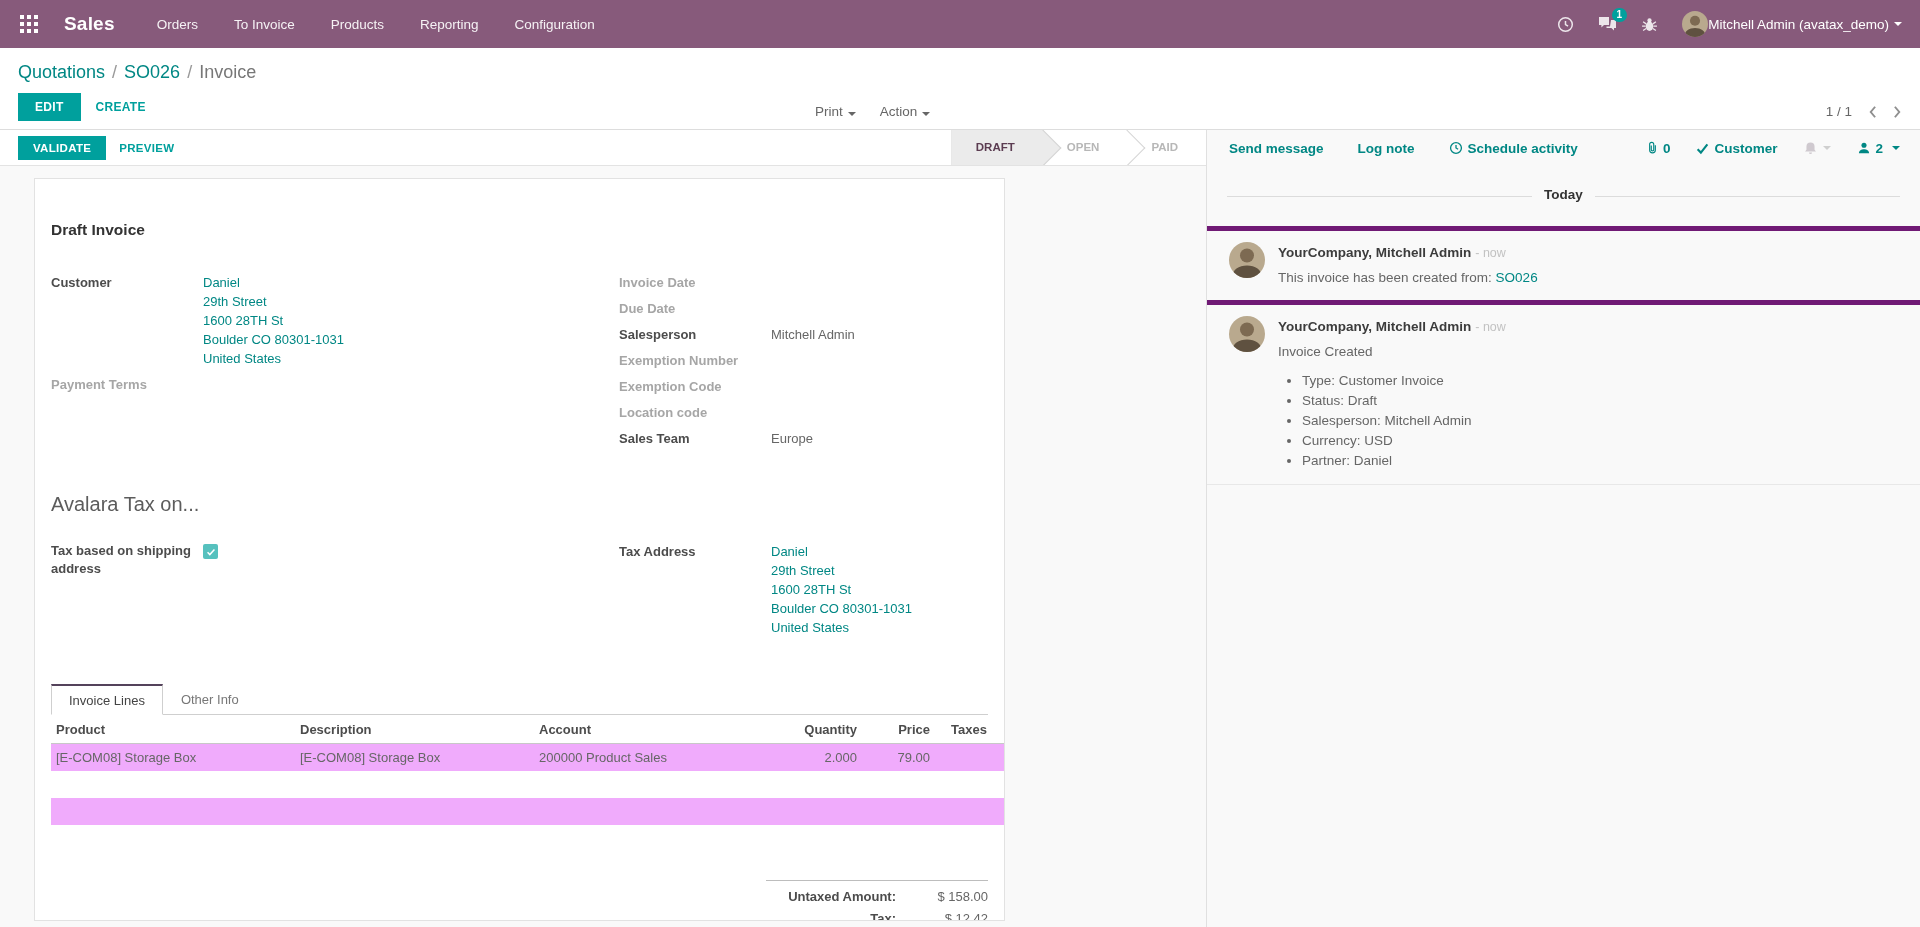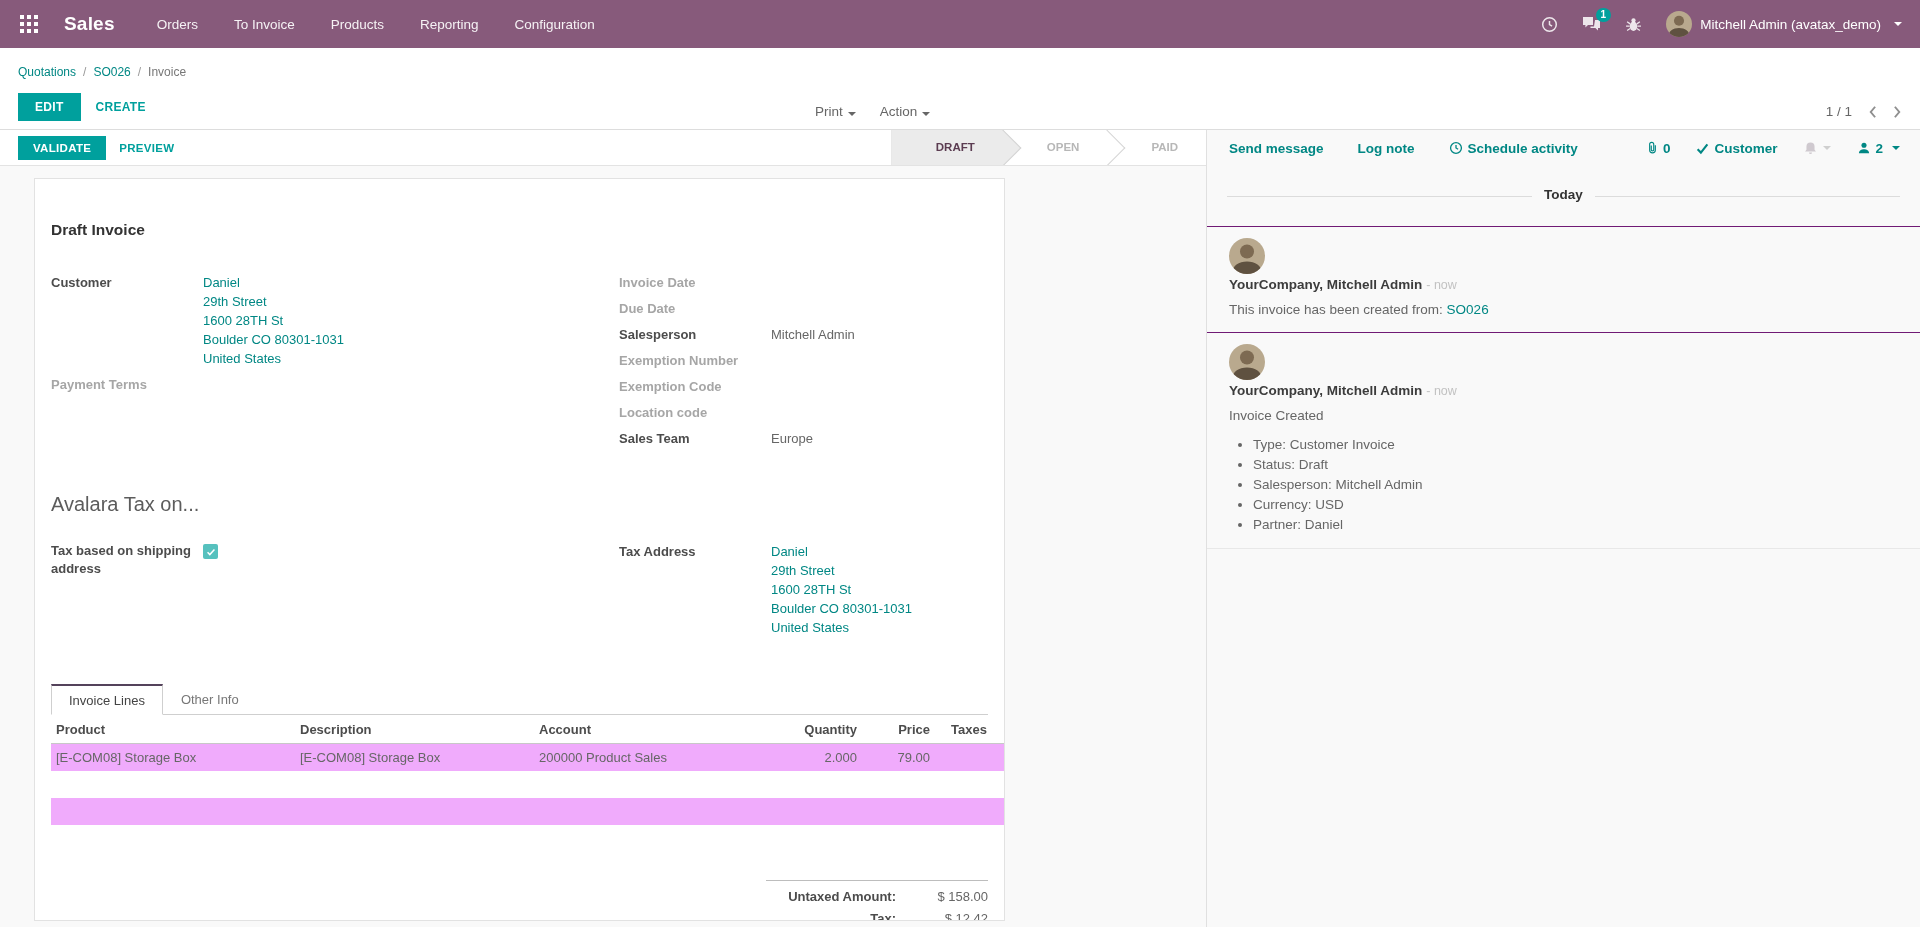--- a/index.html
+++ b/index.html
@@ -19,28 +19,28 @@
   .apps-icon { display:flex; align-items:center; cursor:pointer; padding:6px; }
   .brand { font-size:19px; font-weight:bold; margin:0 42px 0 20px; letter-spacing:.2px; }
   .nav-menus { display:flex; gap:36px; font-size:13.5px; }
   .nav-item { color:rgba(255,255,255,.92); cursor:pointer; }
   .nav-right { margin-left:auto; display:flex; align-items:center; gap:24px; }
   .nav-icon { color:rgba(255,255,255,.85); cursor:pointer; display:flex; align-items:center; position:relative; }
   .nav-badge {
     position:absolute; top:-8px; right:-10px; background:#00A09D; color:#fff;
     border-radius:8px; font-size:10px; font-weight:bold; padding:1px 5px; line-height:12px;
   }
-  .usermenu { display:flex; align-items:center; gap:8px; cursor:pointer; font-size:13.5px; }
+  .usermenu { display:flex; align-items:center; cursor:pointer; font-size:13.5px; }
   .avatar-sm { width:26px; height:26px; border-radius:50%; overflow:hidden; flex:none; }
   .caret { display:inline-block; width:0; height:0; border-left:4px solid transparent;
     border-right:4px solid transparent; border-top:4px solid currentColor; margin-left:5px; }
 
   
   .control-panel { height:82px; background:#fff; border-bottom:1px solid #dddddd; padding:12px 18px 0; position:relative; }
-  .breadcrumb { font-size:12px; line-height:24px; }
+  .breadcrumb { font-size:18px; line-height:24px; }
   .bc-sep { color:#999; margin:0 7px; }
   .bc-current { color:#777; }
   .cp-buttons { margin-top:9px; display:flex; align-items:center; }
   .btn-primary {
     background:#00A09D; color:#fff; border:1px solid #00A09D; font-family:inherit;
     font-size:12px; font-weight:bold; padding:6px 16px; cursor:pointer; letter-spacing:.3px;
   }
   .btn-link { background:none; border:1px solid transparent; color:#00A09D; font-family:inherit;
     font-size:12px; font-weight:bold; padding:6px 14px; cursor:pointer; letter-spacing:.3px; }
   .cp-dropdowns { position:absolute; left:815px; top:56px; display:flex; gap:24px; color:#666; font-size:13.5px; }
@@ -51,21 +51,21 @@
   
   .main { display:flex; height:797px; }
   .left-col { width:1206px; flex:none; display:flex; flex-direction:column; }
 
   
   .status-row { height:36px; background:#fff; border-bottom:1px solid #e3e3e3; display:flex; align-items:stretch; padding-left:18px; }
   .status-row .btn-primary { align-self:center; padding:5px 14px; font-size:11.5px; }
   .status-row .btn-link { align-self:center; padding:5px 12px; font-size:11.5px; }
   .statusbar { margin-left:auto; display:flex; overflow:hidden; border-left:1px solid #e8e8e8; }
   .status-step {
-    position:relative; padding:0 28px 0 44px; line-height:35px; font-size:11.5px; font-weight:bold;
+    position:relative; padding:0 28px 0 24px; line-height:35px; font-size:11.5px; font-weight:bold;
     color:#b7b7b7; background:#fff; cursor:pointer; white-space:nowrap;
   }
   .status-step.active { color:#5b3c51; background:#ebebeb; }
   .status-step:not(:last-child)::after {
     content:""; position:absolute; top:50%; right:-13px; width:25px; height:25px;
     transform:translateY(-50%) rotate(45deg);
     border-top:1px solid #d4d4d4; border-right:1px solid #d4d4d4;
     background:inherit; z-index:2;
   }
 
@@ -128,21 +128,21 @@
   .icon-count { display:flex; align-items:center; gap:4px; color:#008784; cursor:pointer; font-weight:bold; }
   .following { display:flex; align-items:center; gap:5px; color:#008784; font-weight:bold; cursor:pointer; }
   .bell-toggle { display:flex; align-items:center; color:#cfc9cf; cursor:pointer; }
   .bell-toggle .caret { color:#cfcfcf; }
   .followers { display:flex; align-items:center; gap:4px; color:#008784; font-weight:bold; cursor:pointer; }
 
   .today-divider { margin:30px 20px 0; border-top:1px solid #dcdcdc; text-align:center; height:10px; }
   .today-divider span { position:relative; top:-10px; background:#f9f9f9; padding:0 12px; font-weight:bold; color:#333; font-size:13.5px; }
 
   .messages { margin-top:20px; }
-  .message { display:flex; padding:11px 20px 13px 22px; border-top:1px solid #701a75;flex-direction:column; }
+  .message { display:flex; padding:11px 20px 13px 22px; border-top:5px solid #701a75; }
   .message:last-child { border-bottom:1px solid #e8e8e8; }
   .msg-avatar { width:36px; height:36px; border-radius:50%; overflow:hidden; flex:none; margin-right:13px; }
   .msg-body { flex:1; padding-top:2px; }
   .msg-head { line-height:17px; }
   .msg-author { font-weight:bold; color:#3c3c3c; font-size:13.5px; cursor:pointer; }
   .msg-time { color:#c2c2c2; font-size:12.5px; margin-left:4px; }
   .msg-text { margin-top:6px; color:#666; font-size:13.5px; line-height:19px; }
   .msg-bullets { margin:10px 0 0 24px; color:#666; font-size:13.5px; }
   .msg-bullets li { line-height:20px; }
 </style>

